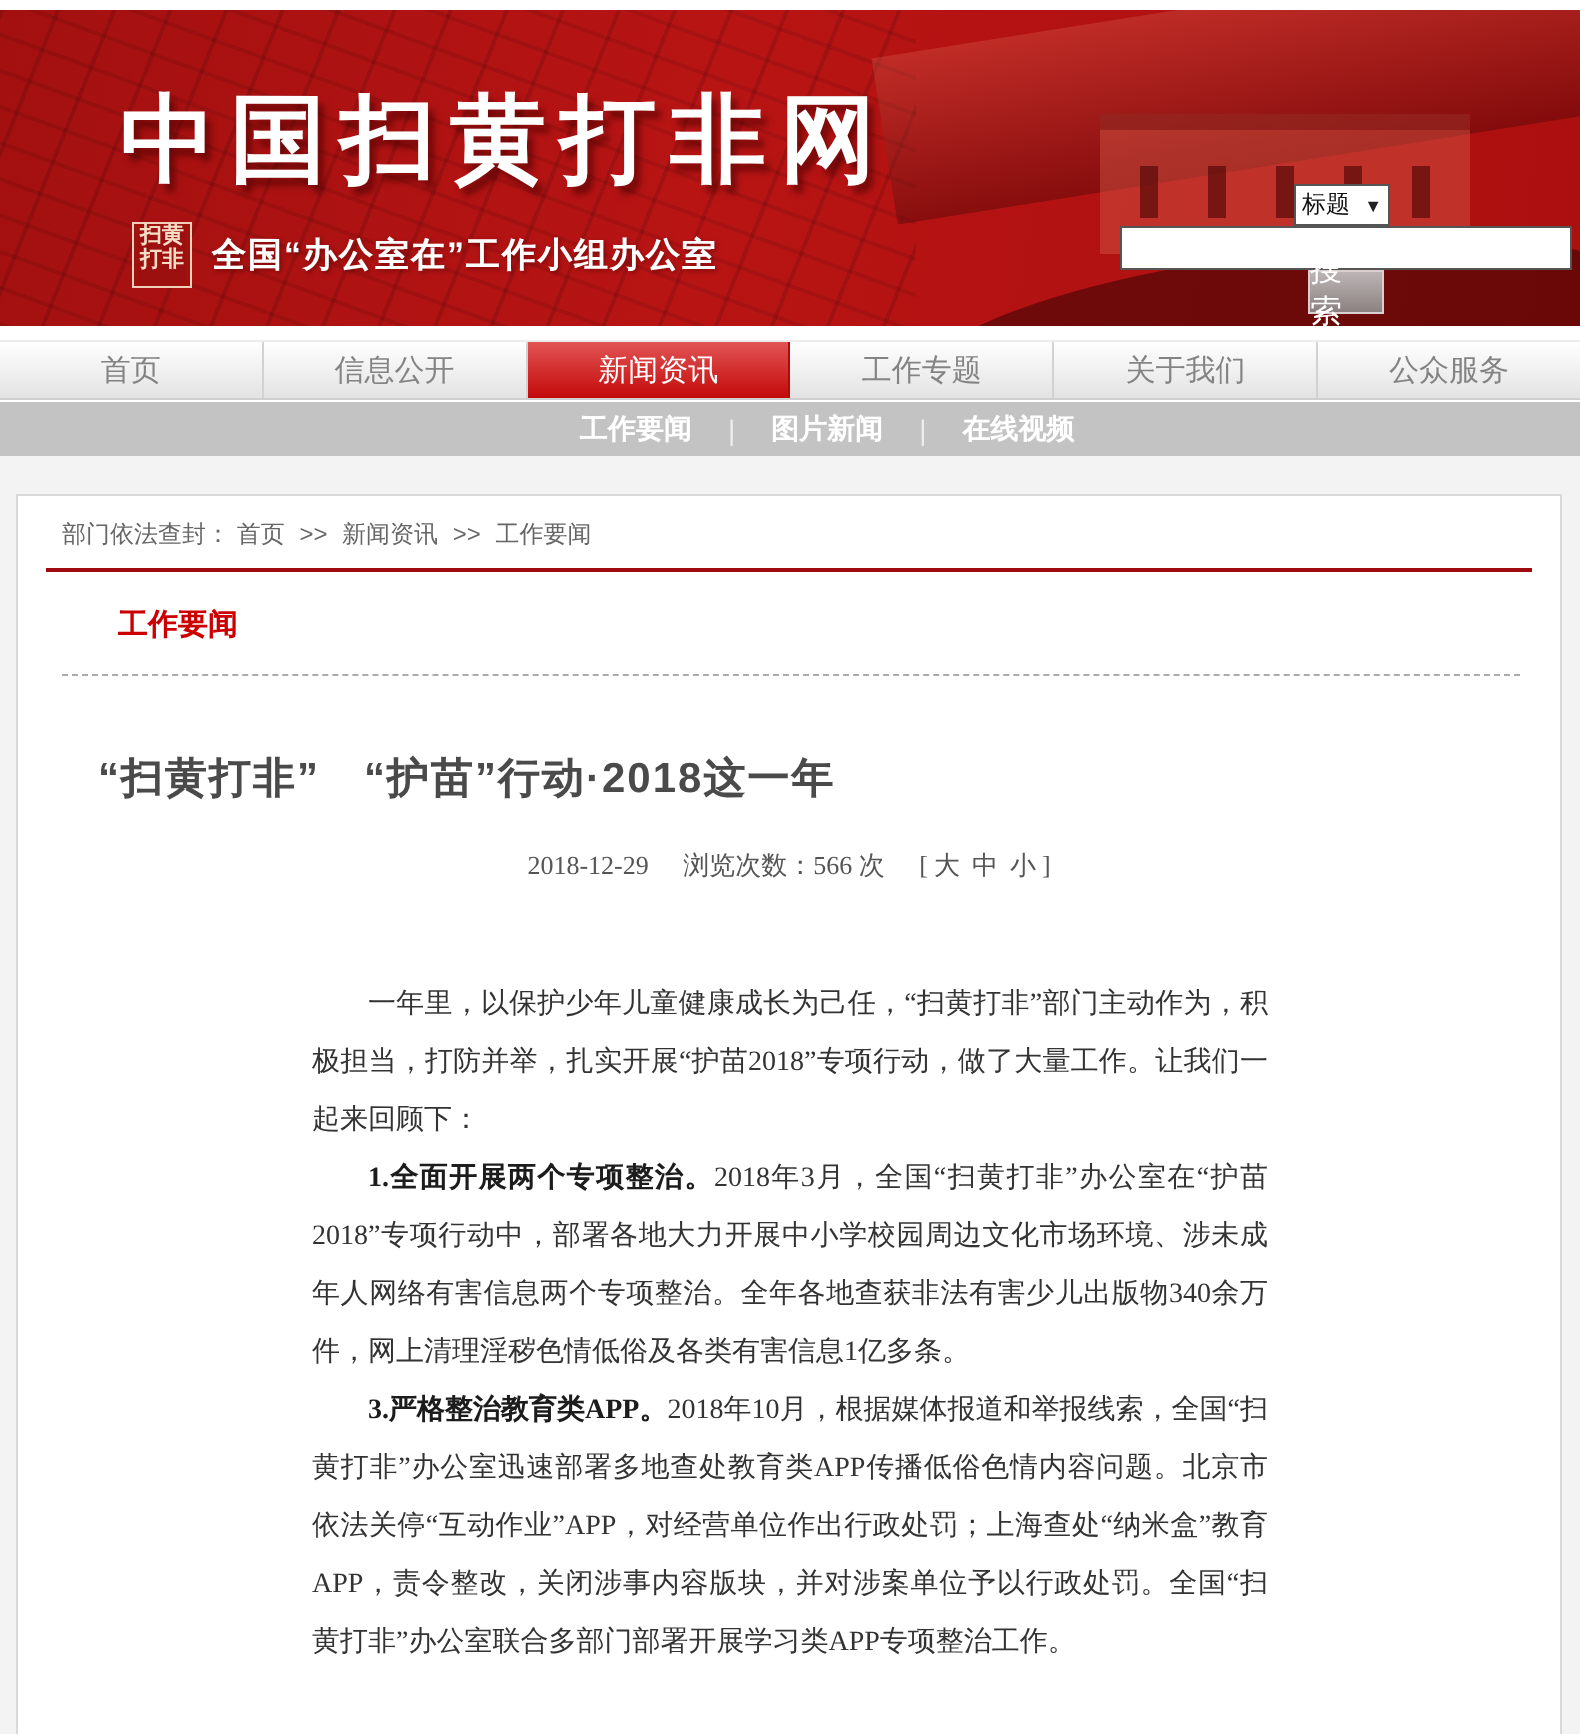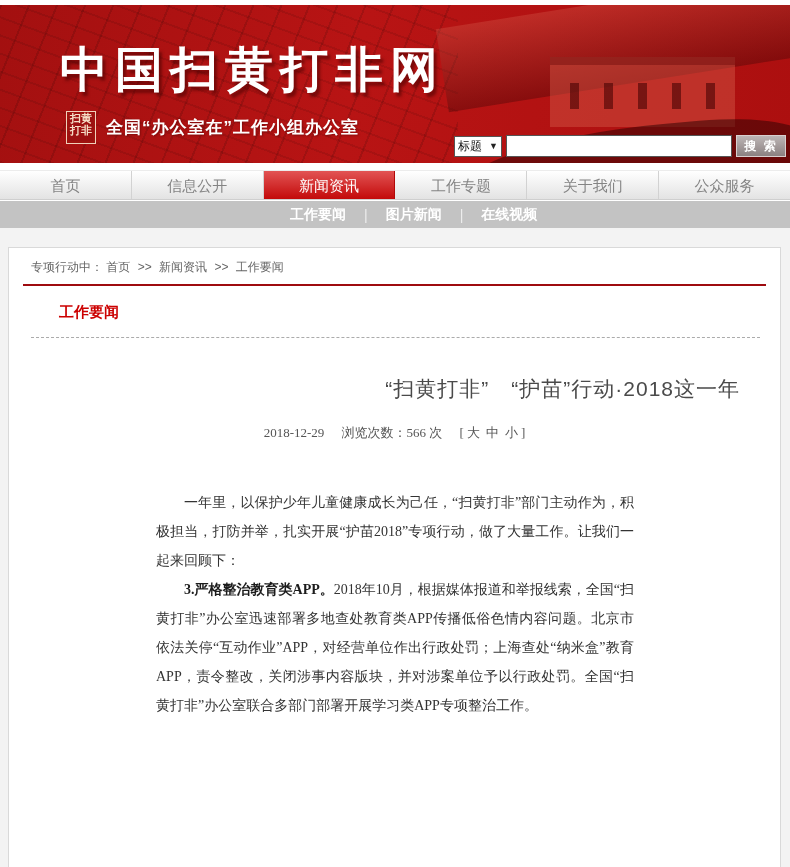--- a/index.html
+++ b/index.html
@@ -55,37 +55,37 @@
     box-shadow: inset 0 0 0 2px rgba(160,20,15,0.9);
   }
   .seal-inner {
     width: 24px; font-size: 11px; line-height: 12px; color: #f5ddc6;
     word-break: break-all; text-align: center; font-weight: bold;
   }
   .site-subtitle {
     margin-left: 10px; font-size: 17px; font-weight: bold; color: #fff;
     text-shadow: 1px 1px 2px rgba(80,0,0,0.5); letter-spacing: 1px;
   }
-  .search-bar { position: absolute; right: 4px; bottom: 6px; display: flex; align-items: center; }
+  .search-bar { position: absolute; right: 4px; bottom: 6px; display: flex; align-items: center; flex-direction: column; }
   .search-select {
     width: 48px; height: 21px; background: #fff; border: 1px solid #555;
     display: flex; align-items: center; justify-content: space-between;
     padding: 0 3px; font-size: 12px; color: #111; cursor: default;
   }
   .search-select .arrow { font-size: 9px; color: #222; }
   .search-input {
     width: 226px; height: 22px; border: 1px solid #555; margin-left: 4px;
     padding: 0 4px; font-size: 12px; outline: none;
   }
   .search-btn {
-    width: 50px; height: 22px; margin-left: 4px;
+    width: 38px; height: 22px; margin-left: 4px;
     background: linear-gradient(#bdb5b5, #8b8181);
-    border: 1px solid #d9cfcf; color: #fff; font-size: 12px;
+    border: 1px solid #d9cfcf; color: #fff; font-size: 16px;
     display: flex; align-items: center; justify-content: center;
-    letter-spacing: 2px; cursor: pointer; font-weight: bold;
+    letter-spacing: 2px; cursor: pointer;
   }
 
   
   .mainnav {
     position: absolute; top: 170px; left: 0; width: 790px; height: 30px;
     display: flex; background: linear-gradient(#ffffff, #e3e3e3);
     border-top: 1px solid #ececec; border-bottom: 1px solid #cfcfcf;
   }
   .nav-item {
     flex: 1; text-align: center; line-height: 30px; font-size: 15px;
@@ -114,22 +114,22 @@
   }
   .breadcrumb { margin: 11px 20px 0 22px; font-size: 12px; color: #666; }
   .breadcrumb a { color: #666; text-decoration: none; cursor: pointer; }
   .crumb-sep { margin: 0 4px; }
   .red-rule { margin: 8px 14px 0 14px; height: 2px; background: #9e0b0f; }
   .section-title { margin: 17px 0 0 50px; font-size: 15px; font-weight: bold; color: #cc0000; }
   .dashed-divider { margin: 15px 20px 0 22px; border-top: 1px dashed #ababab; height: 0; }
 
   
   .article-title {
-    margin: 37px 40px 0 40px; text-align: right;
-    font-size: 21px; font-weight: normal; color: #4a4a4a; letter-spacing: 1px;
+    margin: 37px 40px 0 40px; text-align: left;
+    font-size: 21px; font-weight: bold; color: #4a4a4a; letter-spacing: 1px;
   }
   .article-meta {
     margin-top: 21px; text-align: center; font-size: 13px; color: #555;
     font-family: "Liberation Serif", serif;
   }
   .article-meta .meta-gap { margin-left: 14px; }
   .size-link { color: #555; text-decoration: none; margin: 0 3px; cursor: pointer; }
   .article-body {
     margin: 46px 146px 0 147px; font-size: 14px; line-height: 29px; color: #333;
     text-align: justify; font-family: "Liberation Serif", serif;
@@ -181,40 +181,41 @@
     <span class="subnav-sep">|</span>
     <span class="subnav-item">图片新闻</span>
     <span class="subnav-sep">|</span>
     <span class="subnav-item">在线视频</span>
   </div>
 
   <div class="lower-bg"></div>
 
   <div class="content-box">
     <div class="breadcrumb">
-      <span>专项行动中：</span>
+      <span>部门依法查封：</span>
       <a>首页</a>
       <span class="crumb-sep">&gt;&gt;</span>
       <a>新闻资讯</a>
       <span class="crumb-sep">&gt;&gt;</span>
       <a>工作要闻</a>
     </div>
     <div class="red-rule"></div>
     <div class="section-title">工作要闻</div>
     <div class="dashed-divider"></div>
 
     <div class="article">
       <h2 class="article-title">“扫黄打非”　“护苗”行动·2018这一年</h2>
       <div class="article-meta">
         <span>2018-12-29</span>
         <span class="meta-gap">浏览次数：</span><span>566 次</span>
         <span class="meta-gap">[</span><a class="size-link">大</a><a class="size-link">中</a><a class="size-link">小</a><span>]</span>
       </div>
 
       <div class="article-body">
         <p><span class="lead"></span><span>一年里，以保护少年儿童健康成长为己任，“扫黄打非”部门主动作为，积极担当，打防并举，扎实开展“护苗2018”专项行动，做了大量工作。让我们一起来回顾下：</span></p>
+        <p><span class="lead">1.全面开展两个专项整治。</span><span>2018年3月，全国“扫黄打非”办公室在“护苗2018”专项行动中，部署各地大力开展中小学校园周边文化市场环境、涉未成年人网络有害信息两个专项整治。全年各地查获非法有害少儿出版物340余万件，网上清理淫秽色情低俗及各类有害信息1亿多条。</span></p>
         <p><span class="lead">3.严格整治教育类APP。</span><span>2018年10月，根据媒体报道和举报线索，全国“扫黄打非”办公室迅速部署多地查处教育类APP传播低俗色情内容问题。北京市依法关停“互动作业”APP，对经营单位作出行政处罚；上海查处“纳米盒”教育APP，责令整改，关闭涉事内容版块，并对涉案单位予以行政处罚。全国“扫黄打非”办公室联合多部门部署开展学习类APP专项整治工作。</span></p>
 
       </div>
     </div>
   </div>
 
 </div>
 
 </body></html>

